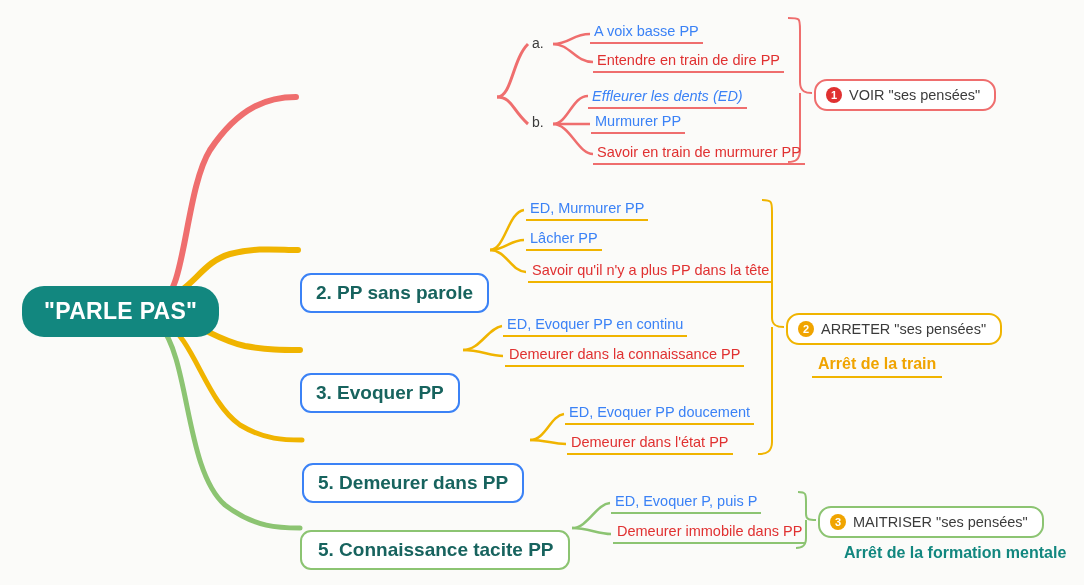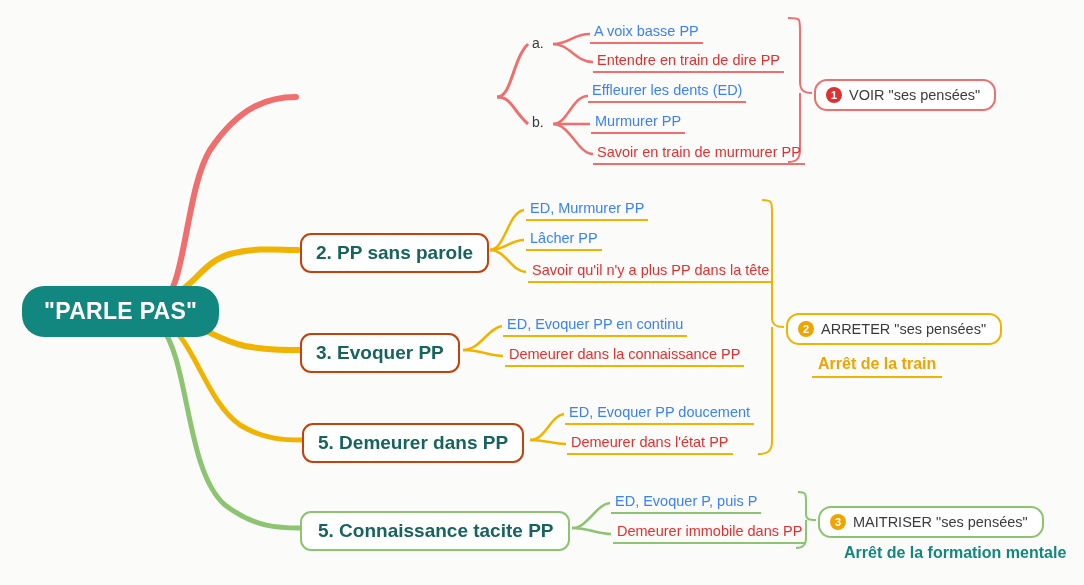--- a/index.html
+++ b/index.html
@@ -44,21 +44,21 @@
   }
   
   .l1 {
     background: #ffffff;
     border-radius: 11px;
     font-size: 19px;
     font-weight: bold;
     padding: 7px 14px;
   }
   .l1.red { border: 2px solid #ef6e6e; color: #17635e; }
-  .l1.yellow { border: 2px solid #c2410c; color: #17635e; }
+  .l1.yellow { border: 2px solid #3b82f6; color: #17635e; margin-top: 40px; }
   .l1.green { border: 2px solid #8cc472; color: #17635e; }
 
   
   .leaf {
     font-size: 14.5px;
     padding: 1px 4px 3px 4px;
   }
   .leaf.dark { color: #3b82f6; }
   .leaf.red { color: #e03131; }
   .leaf.ul-red { border-bottom: 2px solid #ef6e6e; }
@@ -158,38 +158,38 @@
   </svg>
 
   <div class="node root" style="left:22px; top:286px;">"PARLE PAS"</div>
 
   <div class="node sublabel" style="left:532px; top:35px;">a.</div>
   <div class="node sublabel" style="left:532px; top:114px;">b.</div>
 
   <div class="node leaf dark ul-red" style="left:590px; top:22px;">A voix basse PP</div>
   <div class="node leaf red ul-red" style="left:593px; top:51px;">Entendre en train de dire PP</div>
 
-  <div class="node leaf dark ul-red" style="left:588px; top:81px;">Effleurer les dents (ED)</div>
+  <div class="node leaf dark ul-red" style="left:588px; top:87px;font-style:italic;">Effleurer les dents (ED)</div>
   <div class="node leaf dark ul-red" style="left:591px; top:112px;">Murmurer PP</div>
   <div class="node leaf red ul-red" style="left:593px; top:143px;">Savoir en train de murmurer PP</div>
 
   <div class="node l1 yellow" style="left:300px; top:233px;">2. PP sans parole</div>
   <div class="node leaf dark ul-yellow" style="left:526px; top:199px;">ED, Murmurer PP</div>
   <div class="node leaf dark ul-yellow" style="left:526px; top:229px;">Lâcher PP</div>
   <div class="node leaf red ul-yellow" style="left:528px; top:261px;">Savoir qu'il n'y a plus PP dans la tête</div>
 
   <div class="node l1 yellow" style="left:300px; top:333px;">3. Evoquer PP</div>
   <div class="node leaf dark ul-yellow" style="left:503px; top:315px;">ED, Evoquer PP en continu</div>
   <div class="node leaf red ul-yellow" style="left:505px; top:345px;">Demeurer dans la connaissance PP</div>
 
   <div class="node l1 yellow" style="left:302px; top:423px;">5. Demeurer dans PP</div>
   <div class="node leaf dark ul-yellow" style="left:565px; top:403px;">ED, Evoquer PP doucement</div>
   <div class="node leaf red ul-yellow" style="left:567px; top:433px;">Demeurer dans l'état PP</div>
 
-  <div class="node l1 green" style="left:300px; top:511px;padding-left:16px;">5. Connaissance tacite PP</div>
+  <div class="node l1 green" style="left:300px; top:530px;padding-left:16px;">5. Connaissance tacite PP</div>
   <div class="node leaf dark ul-green" style="left:611px; top:492px;">ED, Evoquer P, puis P</div>
   <div class="node leaf red ul-green" style="left:613px; top:522px;">Demeurer immobile dans PP</div>
 
   <div class="node pill red" style="left:814px; top:79px;">
     <span class="badge red">1</span>
     <span>VOIR "ses pensées"</span>
   </div>
 
   <div class="node pill yellow" style="left:786px; top:313px;">
     <span class="badge yellow">2</span>

